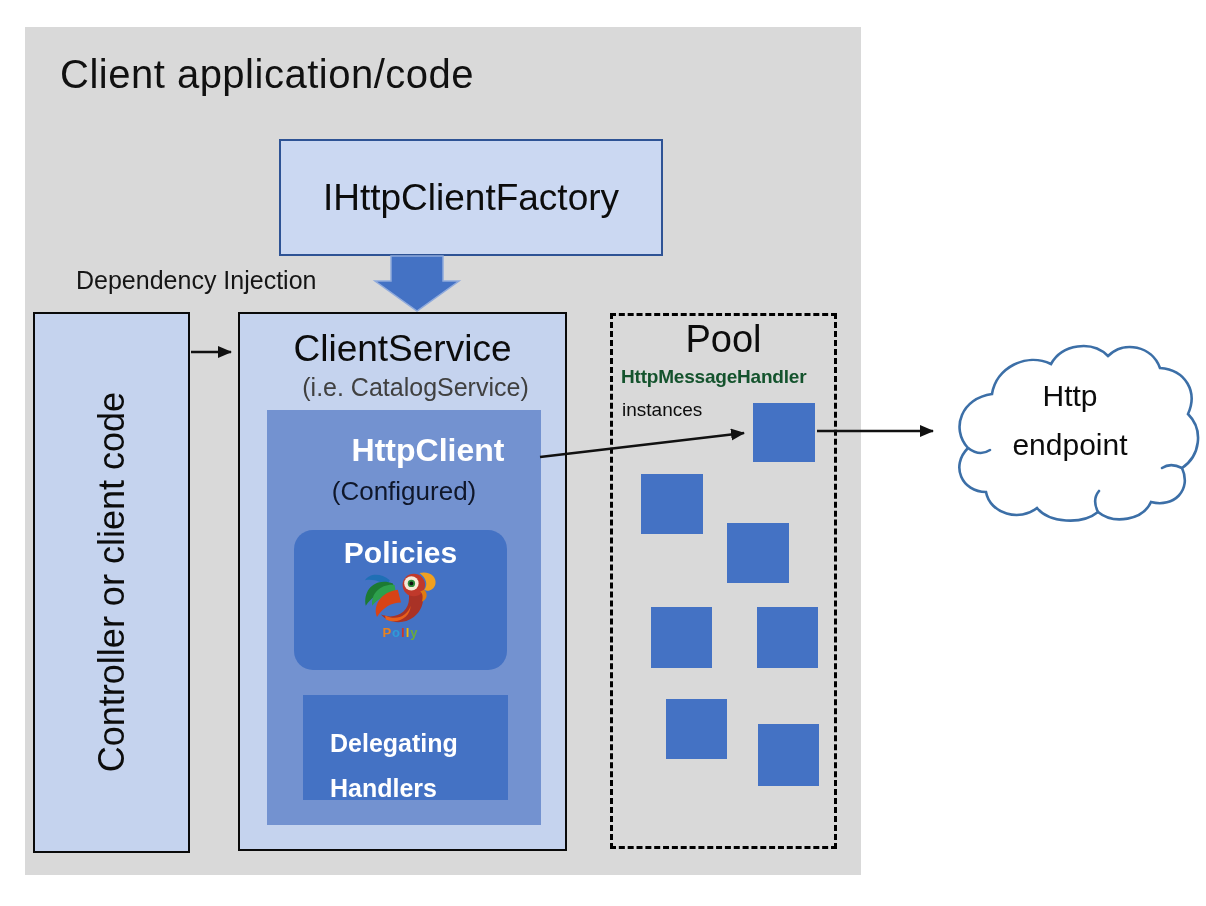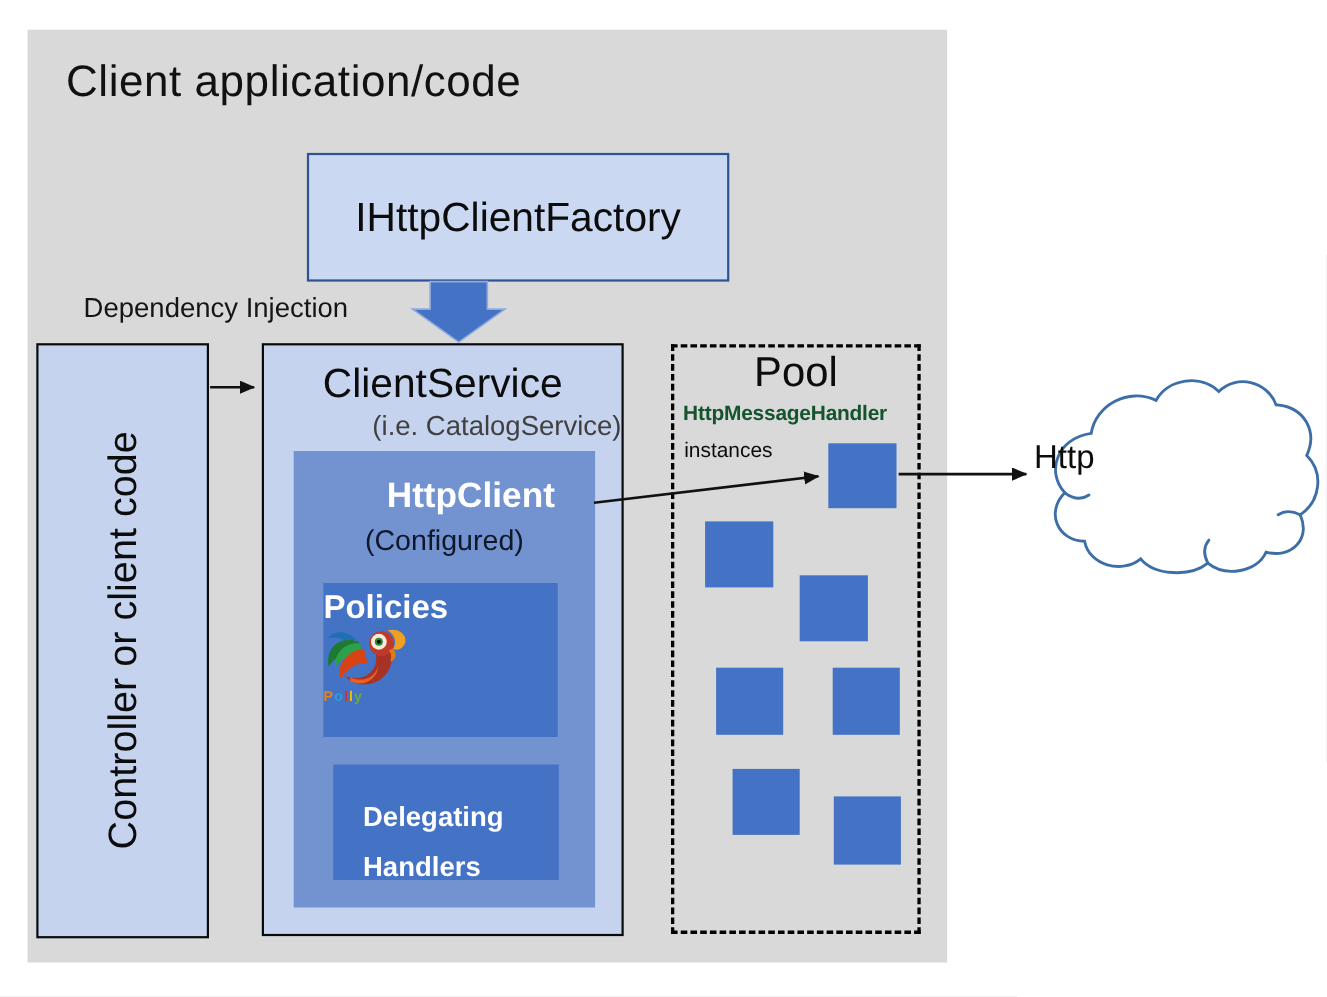--- a/index.html
+++ b/index.html
@@ -63,38 +63,38 @@
     left:238px; top:312px; width:329px; height:539px;
     background:var(--light-blue);
     border:2px solid #0a0a0a;
   }
   .service-title{
     left:0; top:14px; width:100%;
     text-align:center; font-size:37px; color:#0c0c0c;
   }
   .service-subtitle{
     left:0; top:59px; width:100%;
-    text-align:right; font-size:25px; color:var(--subtitle-gray);padding-left:26px;
+    text-align:center; font-size:25px; color:var(--subtitle-gray);padding-left:26px;
   }
   .httpclient-box{
     left:27px; top:96px; width:274px; height:415px;
     background:var(--medium-blue);
   }
   .httpclient-title{
     left:0; top:22px; width:100%;
     text-align:center; font-size:32px; font-weight:bold; color:#fff;padding-left:48px;
   }
   .httpclient-subtitle{
     left:0; top:66px; width:100%;
     text-align:center; font-size:26px; color:#0f172a;
   }
   .policies-box{
     left:27px; top:120px; width:213px; height:140px;
     background:var(--dark-blue);
-    display:flex; flex-direction:column; 
+    display:flex; flex-direction:column; align-items:center;border-radius:19px;
   }
   .policies-label{
     margin-top:6px;
     font-size:30px; font-weight:bold; color:#fff;
   }
   .polly-word{
     font-size:13px; font-weight:bold; letter-spacing:1px;
     line-height:14px; margin-top:-6px;
   }
   .delegating-box{
@@ -126,21 +126,21 @@
   .sq2{left:641px; top:474px; width:62px; height:60px;}
   .sq3{left:727px; top:523px; width:62px; height:60px;}
   .sq4{left:651px; top:607px; width:61px; height:61px;}
   .sq5{left:757px; top:607px; width:61px; height:61px;}
   .sq6{left:666px; top:699px; width:61px; height:60px;}
   .sq7{left:758px; top:724px; width:61px; height:62px;}
 
   .cloud-wrap{ left:936px; top:336px; width:266px; height:190px; }
   .cloud-text{
     left:940px; top:371px; width:260px;
-    text-align:left; font-size:30px; color:#0c0c0c; line-height:49px;margin-top:20px;
+    text-align:center; font-size:30px; color:#0c0c0c; line-height:49px;
   }
 
   .overlay{ left:0; top:0; width:1206px; height:906px; pointer-events:none; }
 </style>
 </head>
 <body>
 
 <div class="abs panel"></div>
 <div class="abs panel-title">Client application/code</div>
 
@@ -205,20 +205,21 @@
 <svg class="abs cloud-wrap" viewBox="0 0 266 190">
   <g fill="#ffffff" stroke="#3c6fa7" stroke-width="2.6" stroke-linecap="round">
     <path d="M 32 112 C 14 92, 26 62, 56 58 C 60 32, 90 16, 115 28 C 126 8, 156 4, 172 20 C 188 4, 216 10, 224 32 C 250 34, 262 56, 252 78 C 268 94, 264 120, 246 132 C 256 154, 238 172, 215 166 C 207 184, 178 189, 162 176 C 146 189, 113 187, 101 172 C 84 186, 54 178, 50 156 C 26 156, 14 130, 32 112 Z"></path>
     <path d="M 32 112 C 40 118, 48 118, 54 114" fill="none"></path>
     <path d="M 246 132 C 238 128, 232 128, 226 132" fill="none"></path>
     <path d="M 162 176 C 158 168, 158 161, 163 155" fill="none"></path>
   </g>
 </svg>
 <div class="abs cloud-text">
   <div>Http</div>
+  <div>endpoint</div>
 </div>
 
 <svg class="abs overlay">
   <defs>
     <marker id="ah" markerUnits="userSpaceOnUse" markerWidth="16" markerHeight="14" refX="13" refY="6" orient="auto">
       <path d="M0,0 L14,6 L0,12 Z" fill="#111111"></path>
     </marker>
   </defs>
 
   <polygon points="391,256 443,256 443,281 459,281 417,311 375,281 391,281" fill="#4472c4" stroke="#8faadc" stroke-width="1.5"></polygon>

